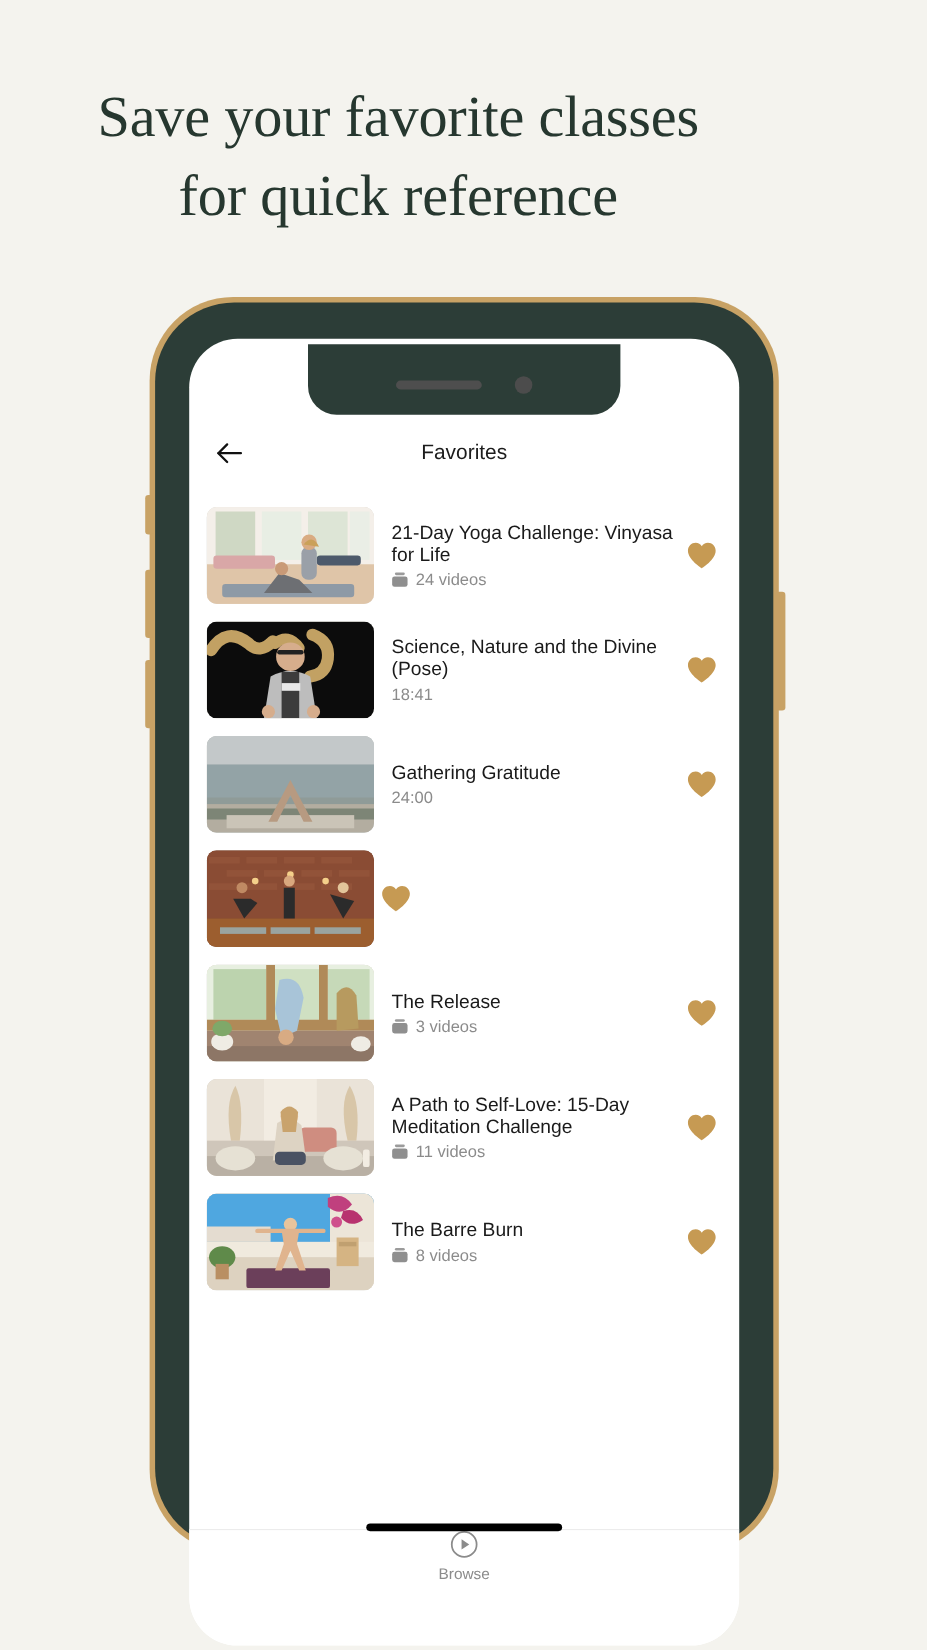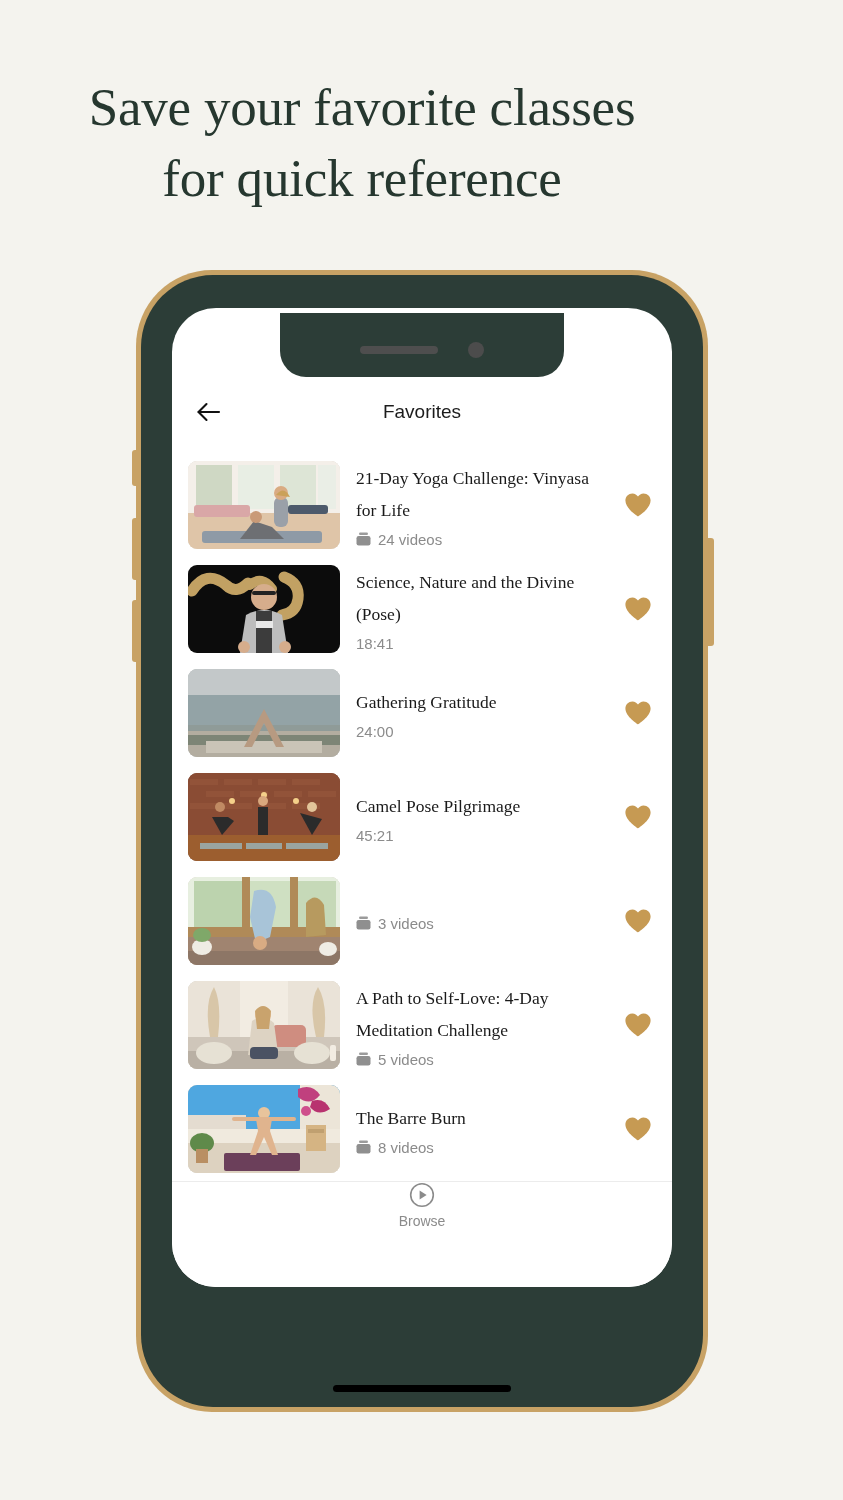--- a/index.html
+++ b/index.html
@@ -57,21 +57,21 @@
     background: #2c3d37;
     border-radius: 72px;
   }
 
   
   .screen {
     position: absolute;
     left: 36px;
     top: 38px;
     width: 500px;
-    height: 979px;
+    height: 1188px;
     background: #ffffff;
     border-radius: 44px;
     overflow: hidden;
   }
 
   
   .notch {
     position: absolute;
     left: 50%;
     transform: translateX(-50%);
@@ -168,24 +168,23 @@
   .thumb svg { display: block; width: 100%; height: 100%; }
 
   .fav-text {
     flex: 1 1 auto;
     padding-left: 16px;
     padding-right: 6px;
     min-width: 0;
   }
   .fav-title {
     font-size: 17.5px;
-    line-height: 32px;
+    line-height: 20px;
     color: #1a1a1a;
     font-weight: 400;
-    font-family: Liberation Serif, serif;
   }
   .fav-meta {
     display: flex;
     gap: 7px;
     margin-top: 5px;
     font-size: 15px;
     color: #8b8b8b;
   }
   .stack-icon { flex: 0 0 auto; display: block; }
 
@@ -400,26 +399,20 @@
             <rect x="58" y="70" width="36" height="6" fill="#9aa4a0"></rect>
             <rect x="98" y="70" width="42" height="6" fill="#9aa4a0"></rect>
             <path d="M24 44 L34 62 L46 48 L40 44 Z" fill="#2b2b2b"></path>
             <circle cx="32" cy="34" r="5" fill="#c08a63"></circle>
             <rect x="70" y="34" width="10" height="28" fill="#2b2b2b"></rect>
             <circle cx="75" cy="28" r="5" fill="#d9a87e"></circle>
             <path d="M112 40 L124 62 L134 46 Z" fill="#2b2b2b"></path>
             <circle cx="124" cy="34" r="5" fill="#e3c59a"></circle>
           </svg>
         </div>
-        <div class="fav-text">
-          <div class="fav-title">Camel Pose Pilgrimage</div>
-          <div class="fav-meta">
-            <span>45:21</span>
-          </div>
-        </div>
         <div class="heart-btn">
           <svg width="28" height="26" viewBox="0 0 28 26">
             <path d="M14 24.5 C14 24.5 1.4 16.8 1.4 8.6 C1.4 4.4 4.6 1.4 8.4 1.4 C10.9 1.4 12.9 2.7 14 4.6 C15.1 2.7 17.1 1.4 19.6 1.4 C23.4 1.4 26.6 4.4 26.6 8.6 C26.6 16.8 14 24.5 14 24.5 Z" fill="#c69a53"></path>
           </svg>
         </div>
       </div>
 
       <div class="fav-item">
         <div class="thumb">
           <svg viewBox="0 0 152 88" preserveAspectRatio="none">
@@ -435,20 +428,21 @@
             <rect x="0" y="74" width="152" height="14" fill="#8d7666"></rect>
             <path d="M66 14 q18 -6 22 16 l-6 30 l-14 6 L62 40 Z" fill="#a8c4d8"></path>
             <circle cx="72" cy="66" r="7" fill="#d8ab83"></circle>
             <path d="M118 26 q10 -12 18 2 l2 30 l-20 2 Z" fill="#b79a5f"></path>
             <ellipse cx="14" cy="70" rx="10" ry="8" fill="#efece4"></ellipse>
             <ellipse cx="14" cy="58" rx="9" ry="7" fill="#7fa869"></ellipse>
             <ellipse cx="140" cy="72" rx="9" ry="7" fill="#efece4"></ellipse>
           </svg>
         </div>
         <div class="fav-text">
+          <div class="fav-title">The Release</div>
           <div class="fav-meta">
             <svg class="stack-icon" width="15" height="16" viewBox="0 0 15 16">
               <rect x="3" y="1.5" width="9" height="2.4" rx="1.2" fill="#9b9b9b"></rect>
               <rect x="0.5" y="5" width="14" height="9.5" rx="2.2" fill="#8f8f8f"></rect>
             </svg>
             <span>3 videos</span>
           </div>
         </div>
         <div class="heart-btn">
           <svg width="28" height="26" viewBox="0 0 28 26">
@@ -471,27 +465,27 @@
             <path d="M64 40 q12 -8 22 2 l4 30 L60 74 Z" fill="#ddd3c3"></path>
             <circle cx="75" cy="34" r="8" fill="#e7c39e"></circle>
             <path d="M67 30 q8 -10 16 0 l-2 18 h-12 Z" fill="#c9a36d"></path>
             <rect x="62" y="66" width="28" height="12" rx="4" fill="#4a5263"></rect>
             <ellipse cx="26" cy="72" rx="18" ry="11" fill="#e6e1d4"></ellipse>
             <ellipse cx="124" cy="72" rx="18" ry="11" fill="#e6e1d4"></ellipse>
             <rect x="142" y="64" width="6" height="16" rx="2" fill="#f2ece2"></rect>
           </svg>
         </div>
         <div class="fav-text">
-          <div class="fav-title">A Path to Self-Love: 4-Day Meditation Challenge</div>
+          <div class="fav-title">A Path to Self-Love: 15-Day Meditation Challenge</div>
           <div class="fav-meta">
             <svg class="stack-icon" width="15" height="16" viewBox="0 0 15 16">
               <rect x="3" y="1.5" width="9" height="2.4" rx="1.2" fill="#9b9b9b"></rect>
               <rect x="0.5" y="5" width="14" height="9.5" rx="2.2" fill="#8f8f8f"></rect>
             </svg>
-            <span>5 videos</span>
+            <span>11 videos</span>
           </div>
         </div>
         <div class="heart-btn">
           <svg width="28" height="26" viewBox="0 0 28 26">
             <path d="M14 24.5 C14 24.5 1.4 16.8 1.4 8.6 C1.4 4.4 4.6 1.4 8.4 1.4 C10.9 1.4 12.9 2.7 14 4.6 C15.1 2.7 17.1 1.4 19.6 1.4 C23.4 1.4 26.6 4.4 26.6 8.6 C26.6 16.8 14 24.5 14 24.5 Z" fill="#c69a53"></path>
           </svg>
         </div>
       </div>
 
       <div class="fav-item">

